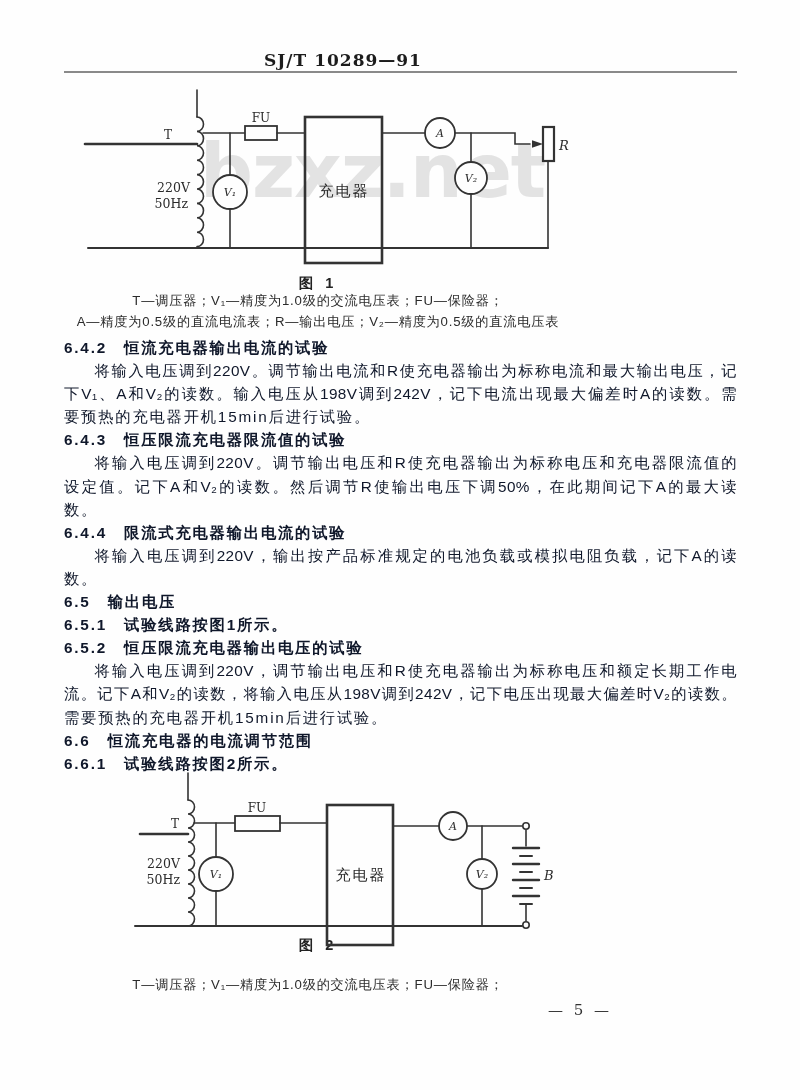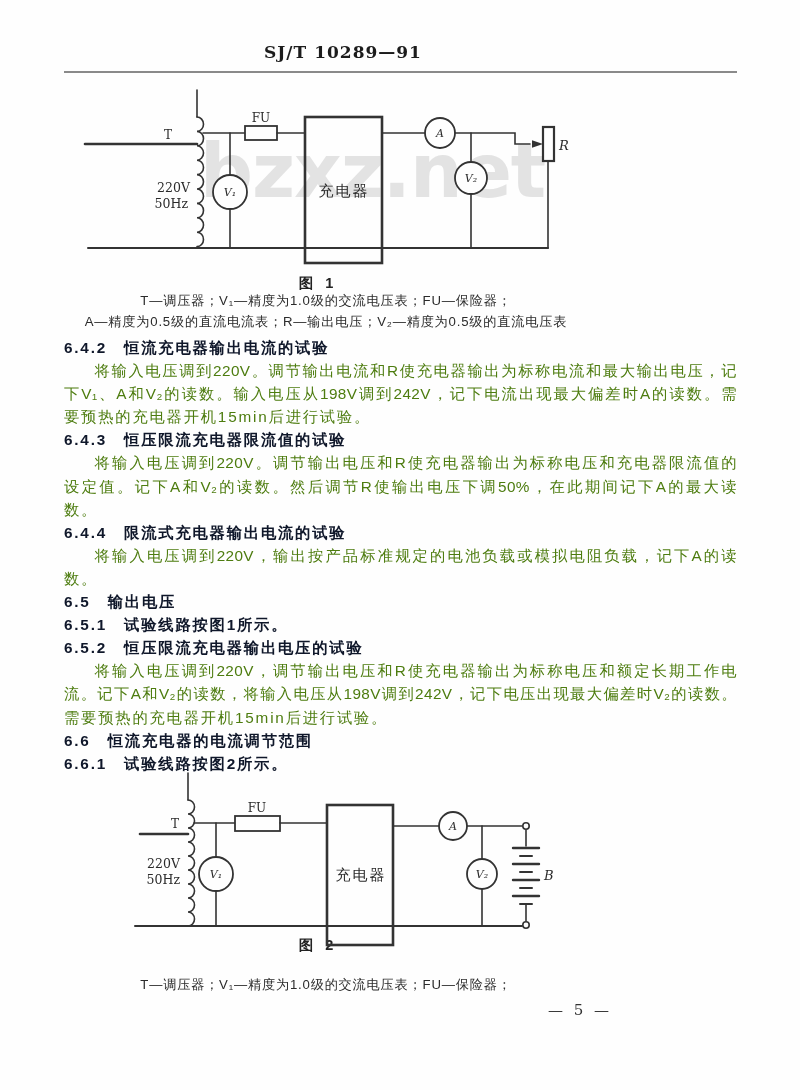--- a/index.html
+++ b/index.html
@@ -4,21 +4,21 @@
 <style>
   html,body { margin:0; padding:0; background:#ffffff; }
   .page {
     position:relative; width:800px; height:1090px; background:#fefefe;
     font-family:"Liberation Sans", sans-serif; color:#262626; overflow:hidden;
   }
   .abs { position:absolute; }
 
   
   .header-title {
-    left:0; top:42px; width:686px; text-align:center;
+    left:0; top:50px; width:686px; text-align:center;
     font-family:"DejaVu Serif", serif; font-size:17px; font-weight:600;
     letter-spacing:1px; color:#1c1c1c;
   }
   .header-rule { left:64px; top:71px; width:673px; height:2px; background:#8a8a8a; }
 
   
   .watermark {
     left:200px; top:128px; font-family:"DejaVu Sans", sans-serif;
     font-size:74px; font-weight:700; color:#e3e3e3; letter-spacing:-1px;
     z-index:0; user-select:none;
@@ -31,29 +31,29 @@
   svg .plain { font-size:12px; }
   svg .small { font-size:12.5px; }
   svg .cjk   { font-size:15px; letter-spacing:2px; font-family:"Liberation Sans", sans-serif; }
 
   
   .fig-cap {
     left:8px; width:620px; text-align:center; font-size:14.5px; letter-spacing:4px;
     color:#222; font-weight:700;
   }
   .fig-legend {
-    left:16px; width:620px; text-align:center; font-size:13.2px; letter-spacing:0.8px;
+    left:8px; width:620px; text-align:center; font-size:13.2px; letter-spacing:0.8px;
     color:#2b2b2b;
   }
 
   
   .body-text { left:64px; top:336px; width:673px; z-index:2; }
   .tline {
     height:23.1px; line-height:23.1px; font-size:15.3px; letter-spacing:1.8px;
-    white-space:nowrap; color:#4d7c0f; overflow:visible;
+    white-space:nowrap; color:#0f172a; overflow:visible;
   }
   .tline.heading { font-weight:700; color:#0f172a; }
   .tline.fill {
     white-space:normal; letter-spacing:0.4px;
     text-align:justify; text-align-last:justify; overflow:hidden;
   }
   .tline.indent { text-indent:2em; }
 
   .page-number {
     left:520px; top:1001px; width:120px; text-align:center;

